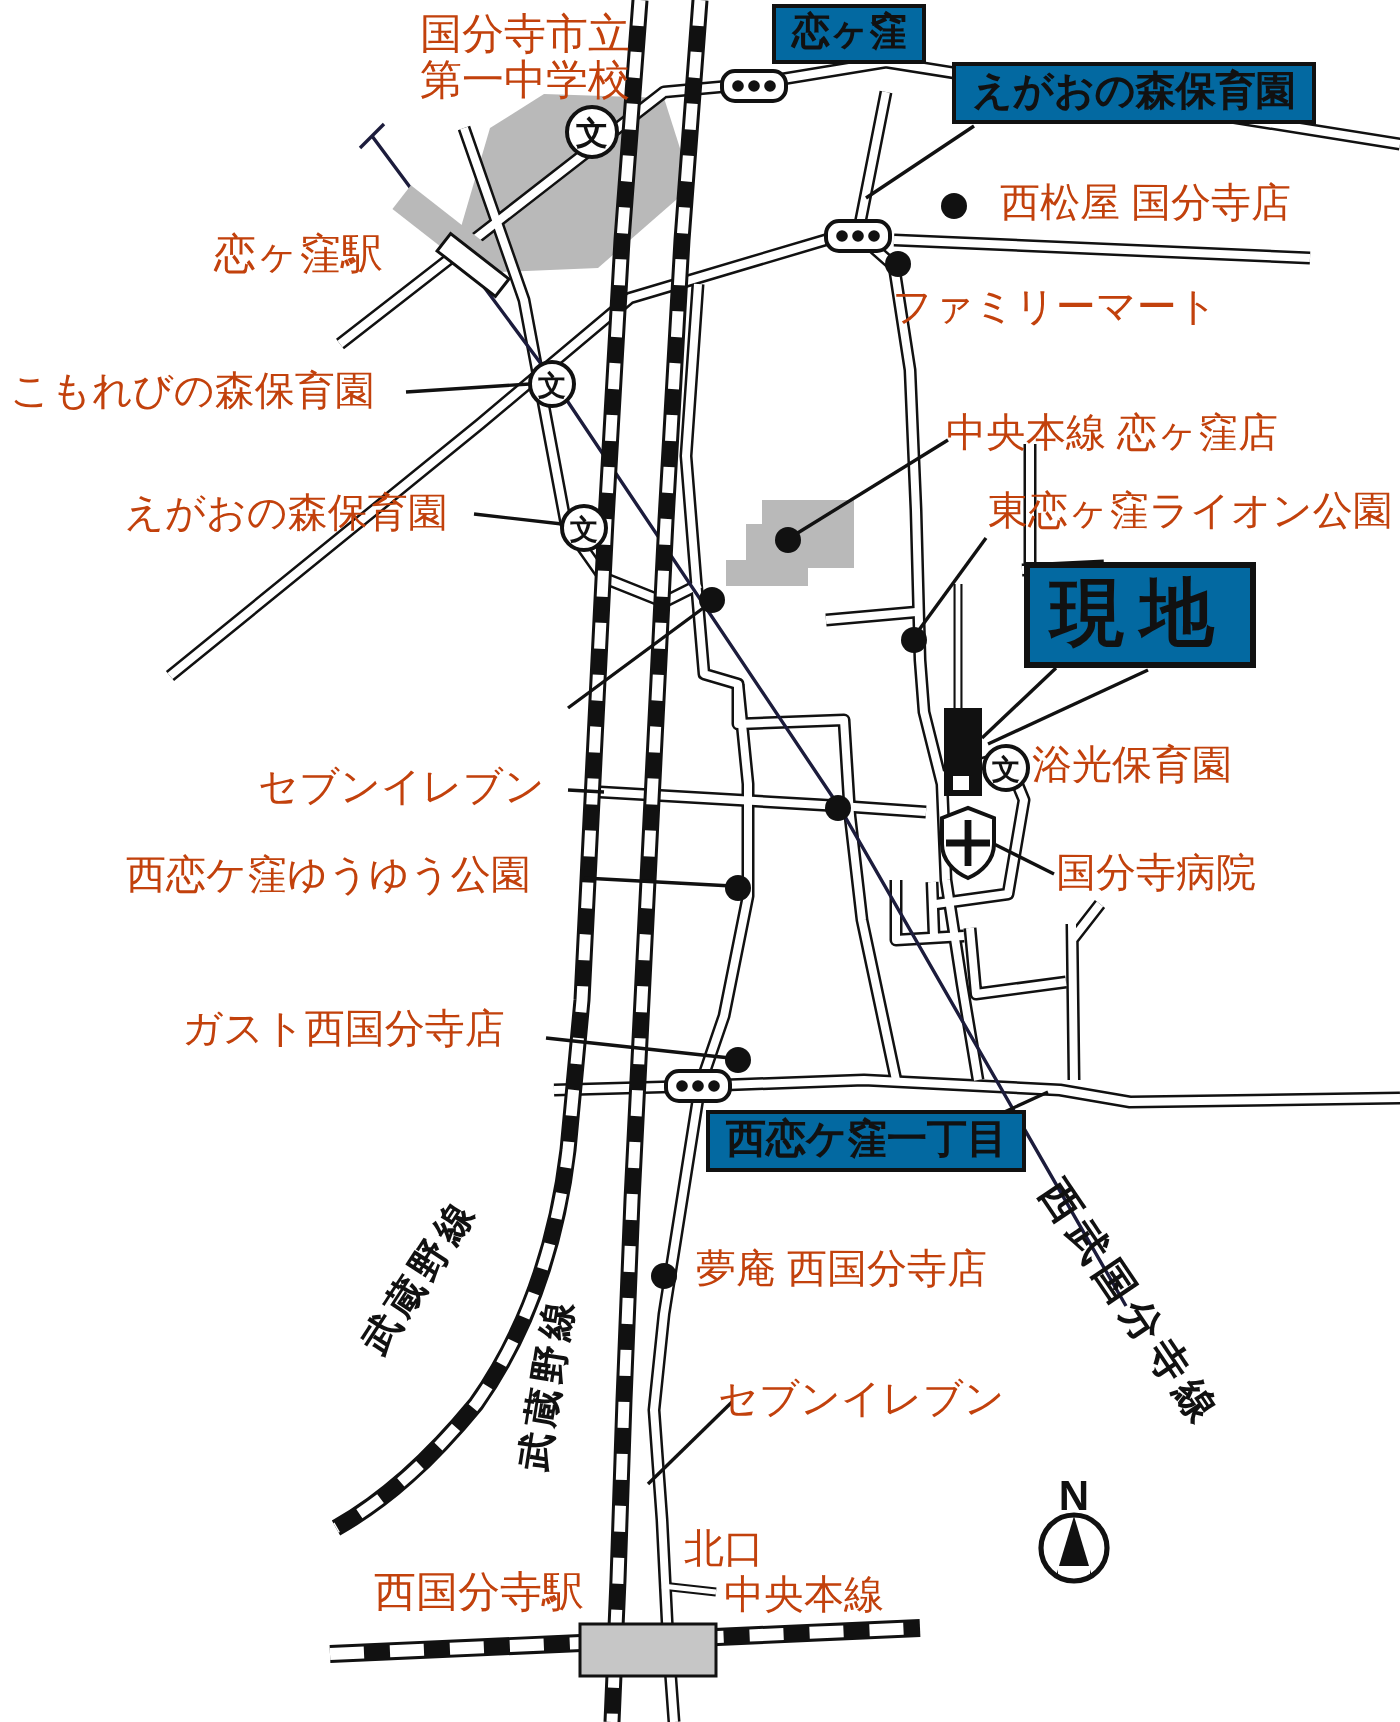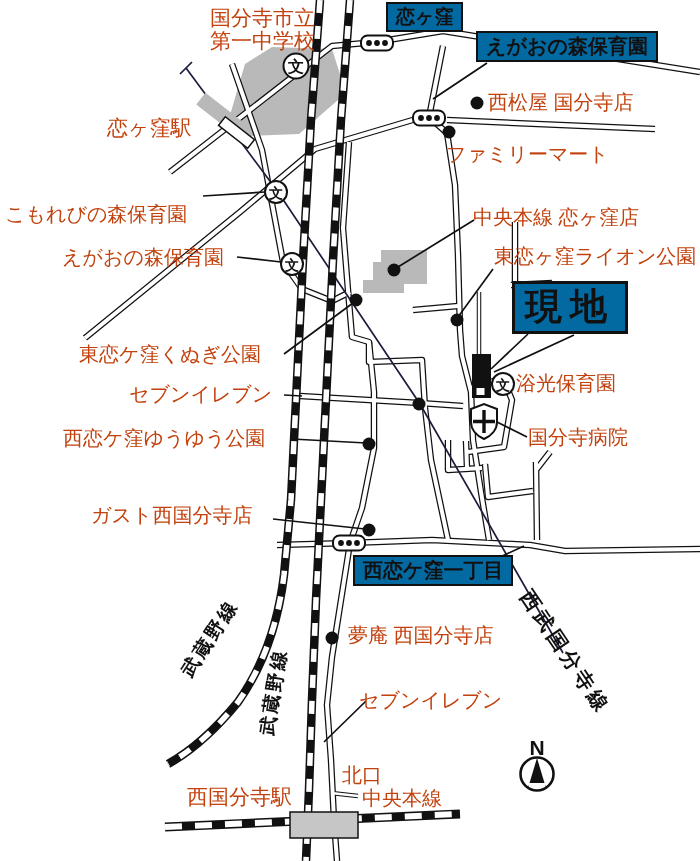--- a/index.html
+++ b/index.html
@@ -170,41 +170,40 @@
 
   <div class="lbl big two-line" style="left:210px;top:6px;">
     <span>国分寺市立</span>
     <span>第一中学校</span>
   </div>
 
   <div class="boxlbl" style="left:386px;top:2px;font-size:19px;">恋ヶ窪</div>
 
   <div class="boxlbl" style="left:476px;top:31px;">えがおの森保育園</div>
 
-  <div class="lbl" style="left:488px;top:91px;">西松屋 国分寺店</div>
+  <div class="lbl" style="left:500px;top:91px;">西松屋 国分寺店</div>
 
   <div class="lbl" style="left:446px;top:143px;">ファミリーマート</div>
 
   <div class="lbl big" style="left:107px;top:116px;">恋ヶ窪駅</div>
 
-  <div class="lbl" style="left:5px;top:203px;text-align:center;">こもれびの森保育園</div>
+  <div class="lbl" style="left:5px;top:185px;text-align:center;">こもれびの森保育園</div>
 
   <div class="lbl" style="left:62px;top:246px;">えがおの森保育園</div>
 
   <div class="lbl" style="left:473px;top:206px;">中央本線 恋ヶ窪店</div>
 
   <div class="lbl" style="left:494px;top:245px;">東恋ヶ窪ライオン公園</div>
 
   <div class="boxlbl" style="left:512px;top:281px;border-width:3px;font-size:37px;letter-spacing:8px;padding:2px 10px;">現地</div>
 
   <div class="lbl" style="left:516px;top:372px;">浴光保育園</div>
 
   <div class="lbl" style="left:528px;top:426px;">国分寺病院</div>
 
-  <div class="lbl" style="left:79px;top:343px;">東恋ケ窪くぬぎ公園</div>
 
   <div class="lbl" style="left:129px;top:383px;">セブンイレブン</div>
 
   <div class="lbl" style="left:63px;top:427px;">西恋ケ窪ゆうゆう公園</div>
 
   <div class="lbl" style="left:91px;top:504px;">ガスト西国分寺店</div>
 
   <div class="boxlbl" style="left:353px;top:555px;">西恋ケ窪一丁目</div>
 
   <div class="lbl" style="left:348px;top:624px;">夢庵 西国分寺店</div>

